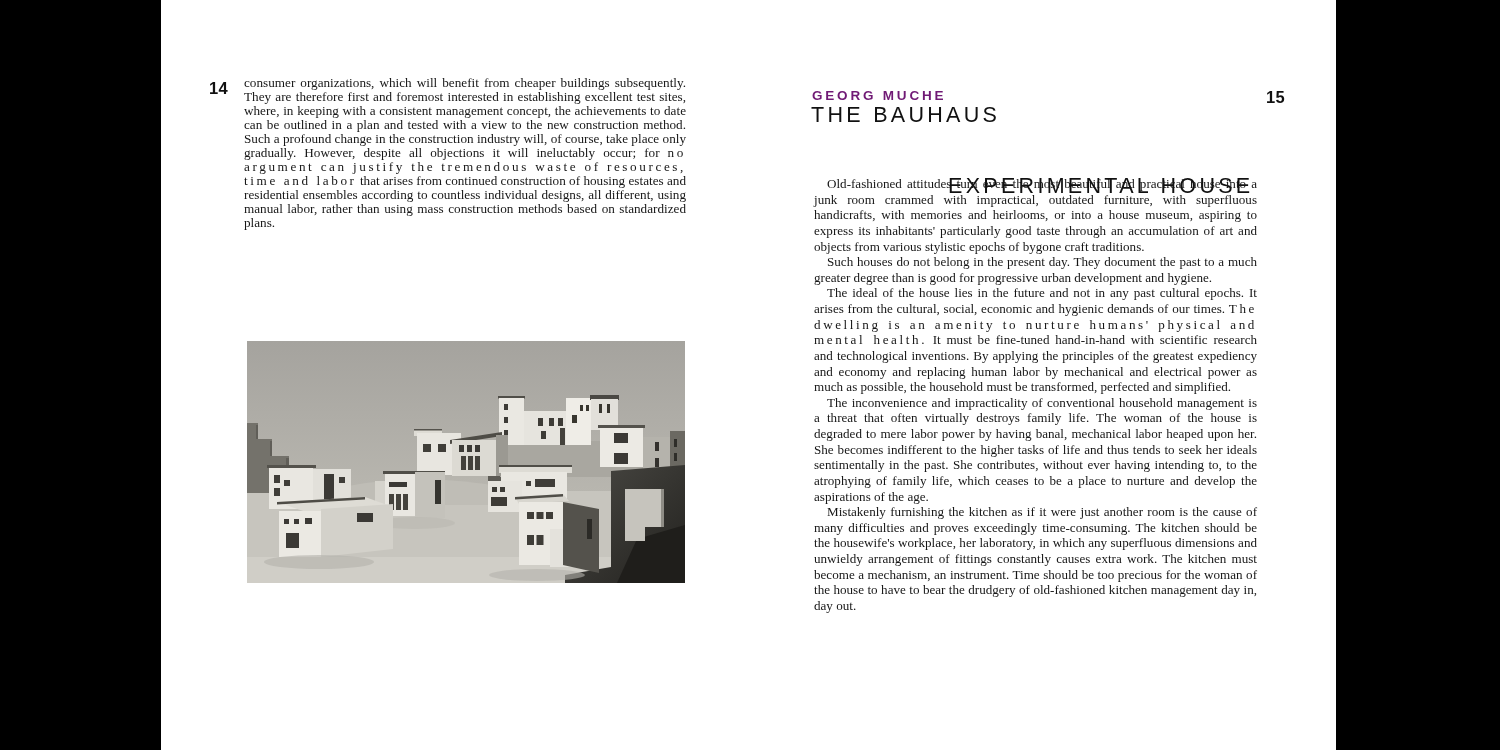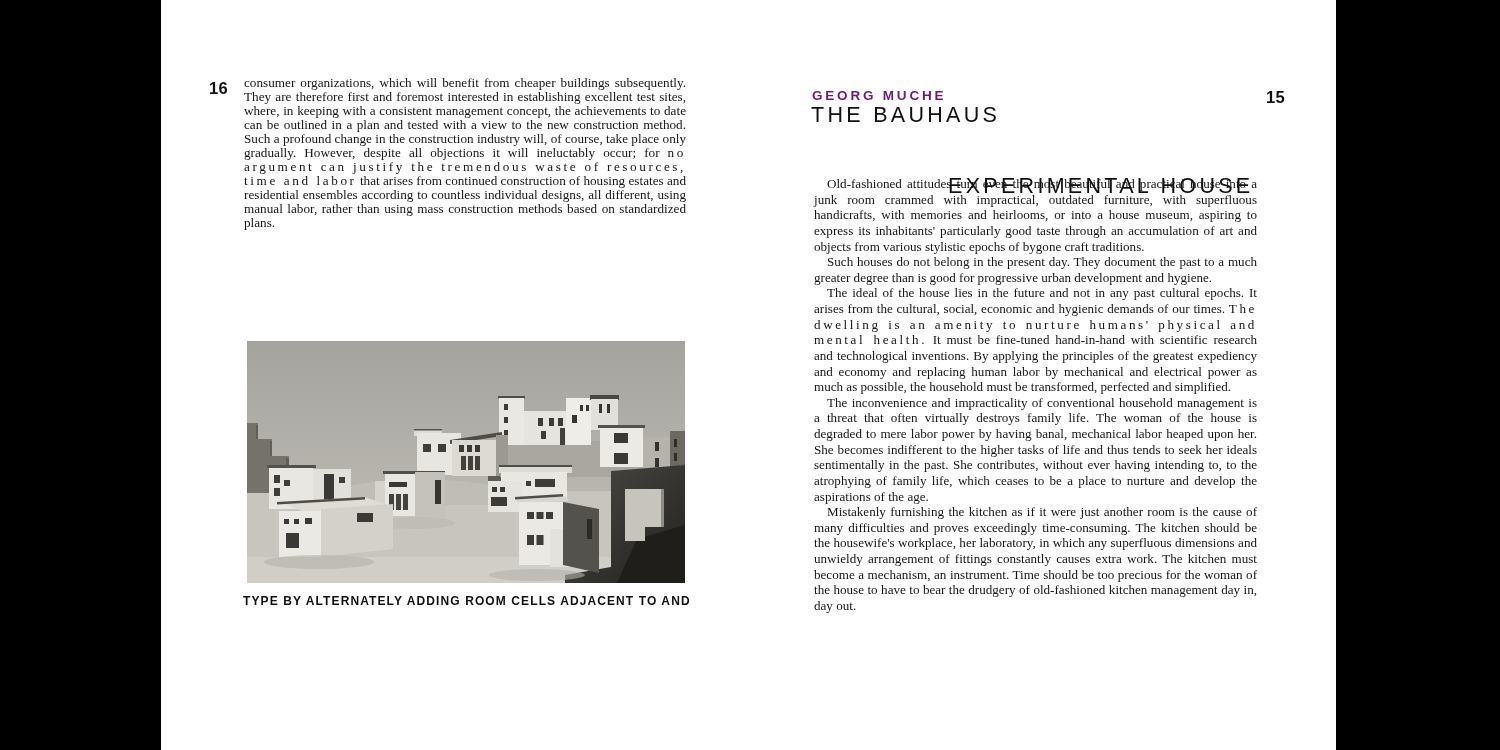--- a/index.html
+++ b/index.html
@@ -43,21 +43,21 @@
   .cap-line:last-child{text-align-last:left;}
 </style>
 </head>
 <body>
 
 <div id="stage">
 
   <div id="mat-left" class="mat"></div>
   <div id="mat-right" class="mat"></div>
 
-  <div id="folio-14" class="folio">16</div>
+  <div id="folio-14" class="folio">14</div>
 
   <div id="left-body"><span>consumer organizations, which will benefit from cheaper buildings subsequently. They are therefore first and foremost interested in establishing excellent test sites, where, in keeping with a consistent management concept, the achievements to date can be outlined in a plan and tested with a view to the new construction method. Such a profound change in the construction industry will, of course, take place only gradually. However, despite all objections it will ineluctably occur; for </span><span class="spaced">no argument can justify the tremendous waste of resources, time and labor</span><span> that arises from continued construction of housing estates and residential ensembles according to countless individual designs, all different, using manual labor, rather than using mass construction methods based on standardized plans.</span></div>
 
   <div id="photo">
     <svg viewBox="0 0 438 242" preserveAspectRatio="none">
       <defs>
         <linearGradient id="wall" x1="0" y1="0" x2="0" y2="1">
           <stop offset="0" stop-color="#a5a39e"></stop>
           <stop offset="1" stop-color="#b8b6af"></stop>
         </linearGradient>
@@ -194,21 +194,20 @@
         <rect x="58" y="177" width="7" height="6" fill="#3b3935"></rect>
         <rect x="39" y="192" width="13" height="15" fill="#3b3935"></rect>
         <path d="M74,168 L146,163 L146,208 L74,216 Z" fill="#d3d1ca"></path>
         <rect x="110" y="172" width="16" height="9" fill="#3b3935"></rect>
         <ellipse cx="72" cy="221" rx="55" ry="7" fill="#b6b4ad" opacity="0.65"></ellipse>
       </g>
     </svg>
   </div>
 
   <div id="caption">
-      <div class="cap-line">TYPE BY ALTERNATELY ADDING ROOM CELLS ADJACENT TO AND</div>
     </div>
 
   <div id="author">GEORG MUCHE</div>
   <div id="folio-15" class="folio">15</div>
   <div id="title-1" class="title">THE BAUHAUS</div>
   <div id="title-2" class="title">EXPERIMENTAL HOUSE</div>
 
   <div id="right-body">
       <p><span>Old-fashioned attitudes turn even the most beautiful and practical house into a junk room crammed with impractical, outdated furniture, with superfluous handicrafts, with memories and heirlooms, or into a house museum, aspiring to express its inhabitants' particularly good taste through an accumulation of art and objects from various stylistic epochs of bygone craft traditions.</span></p>
       <p><span>Such houses do not belong in the present day. They document the past to a much greater degree than is good for progressive urban development and hygiene.</span></p>

